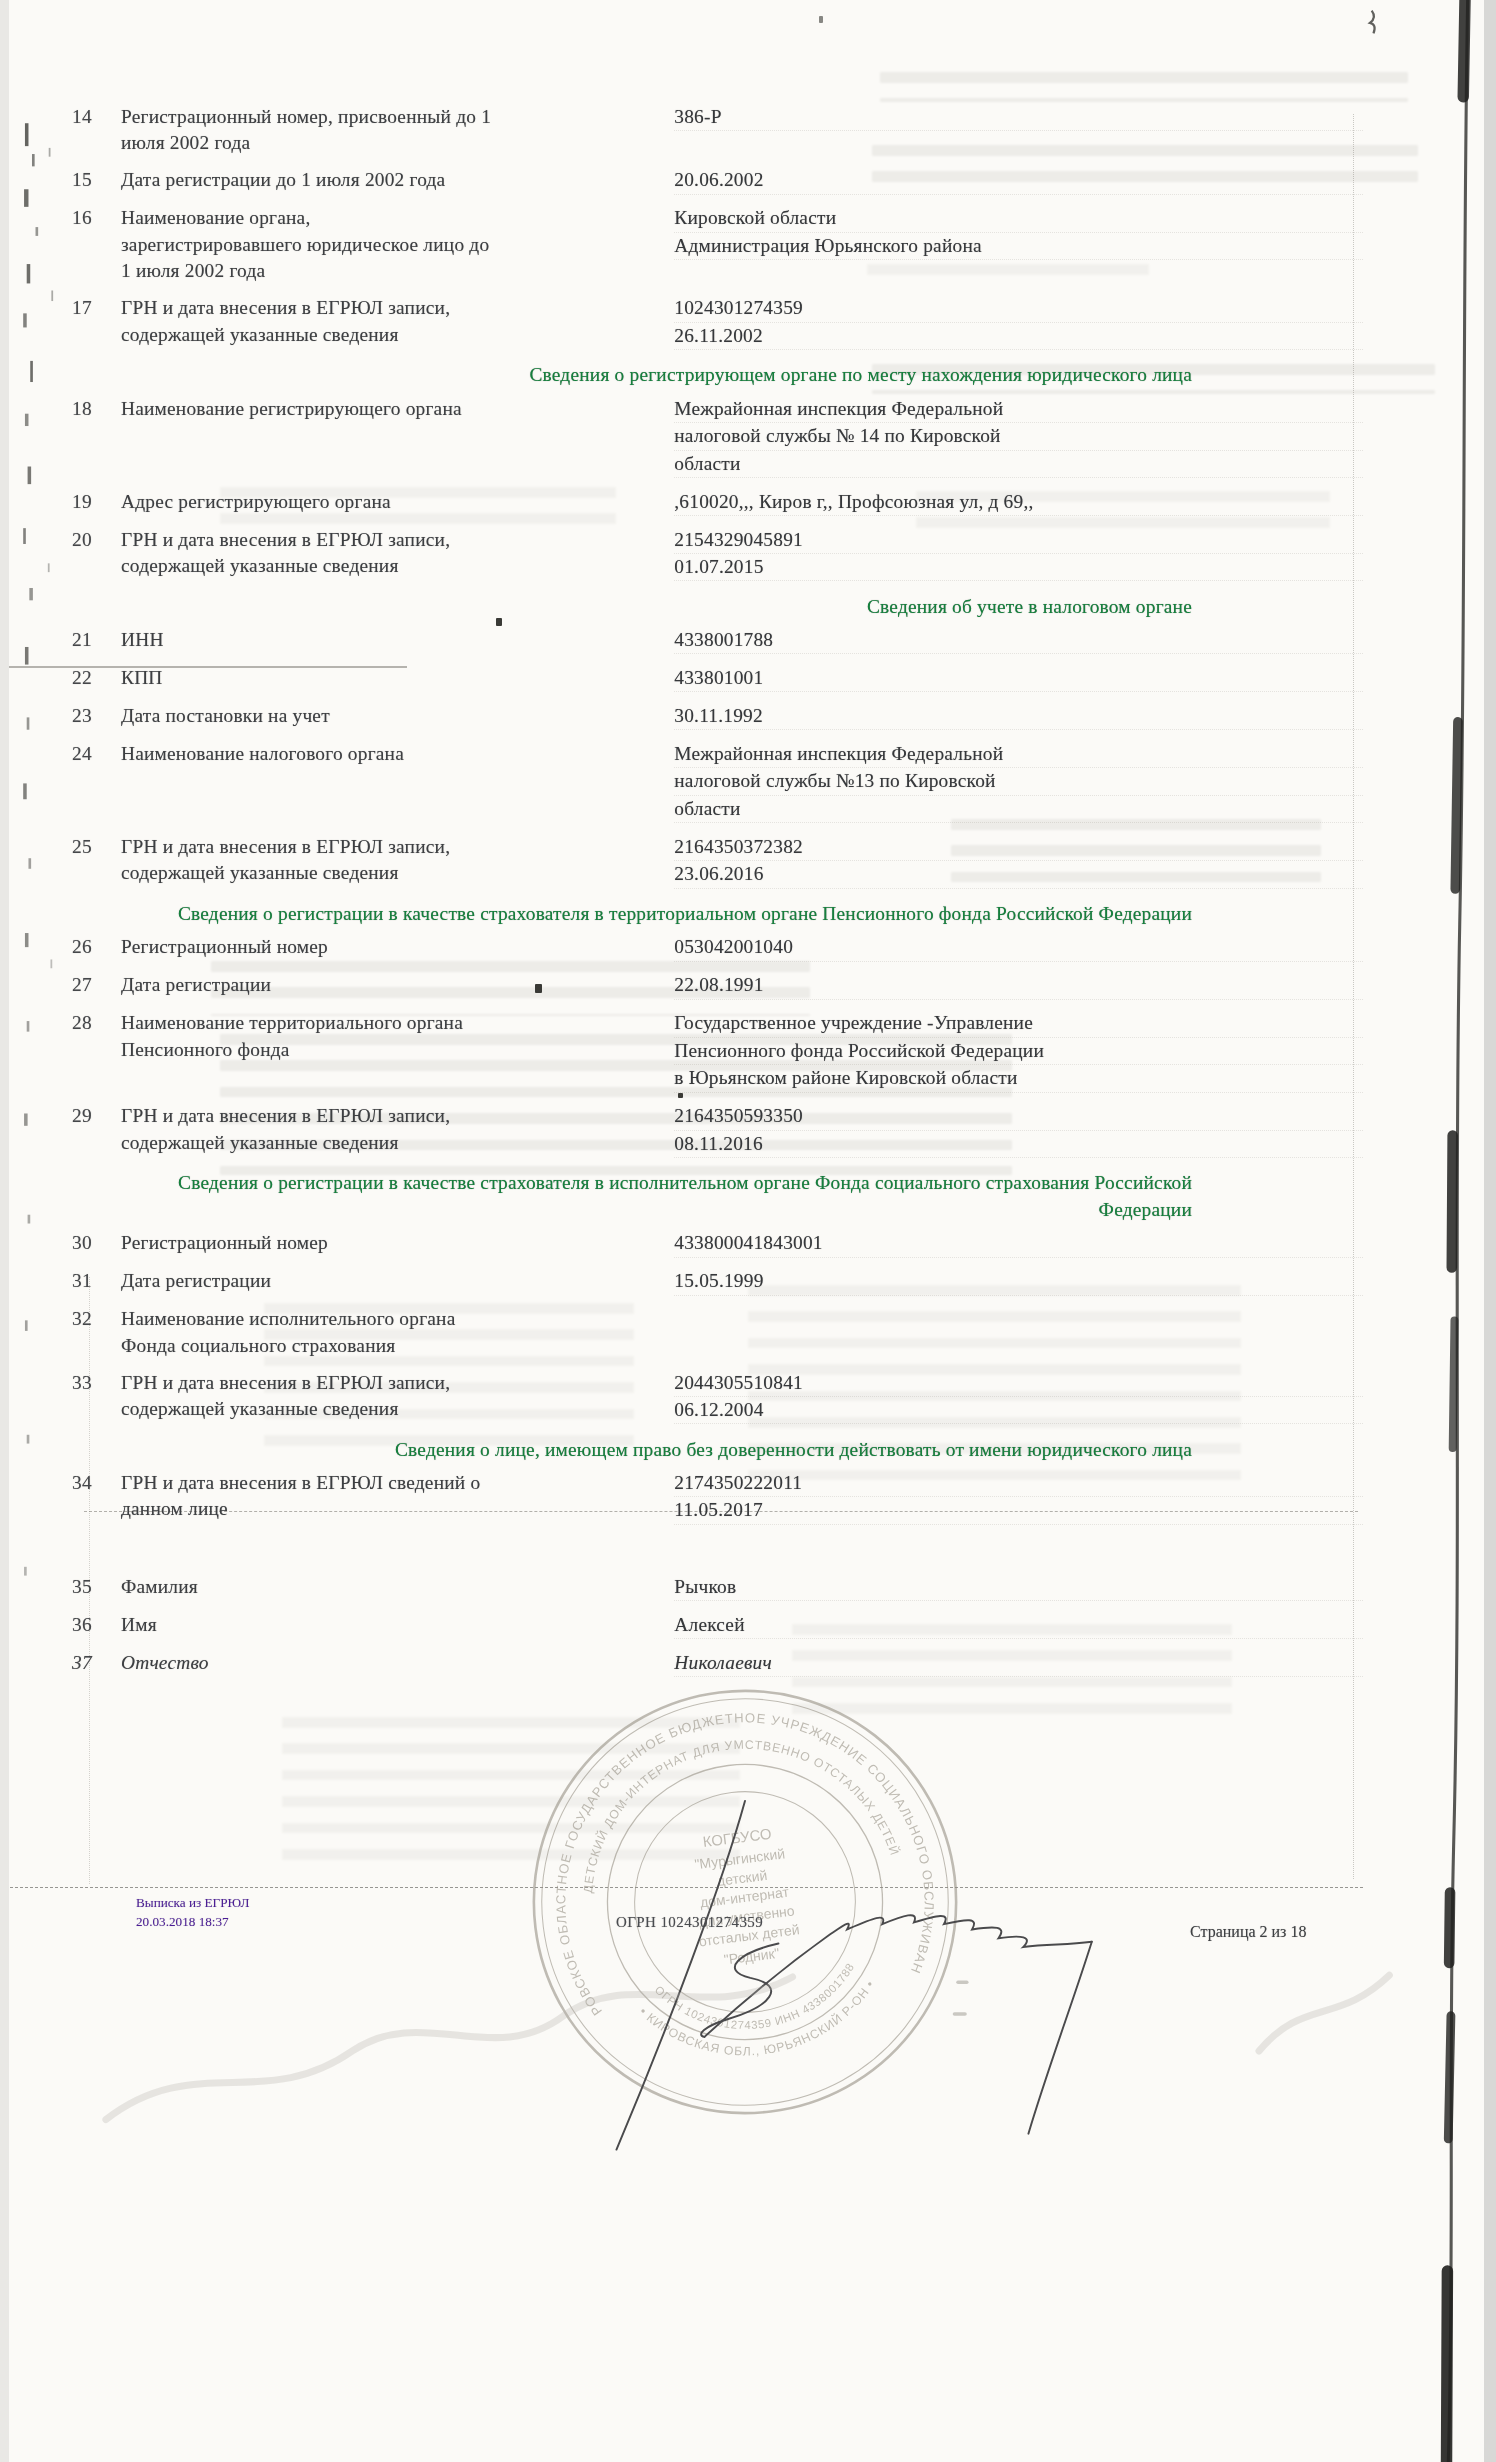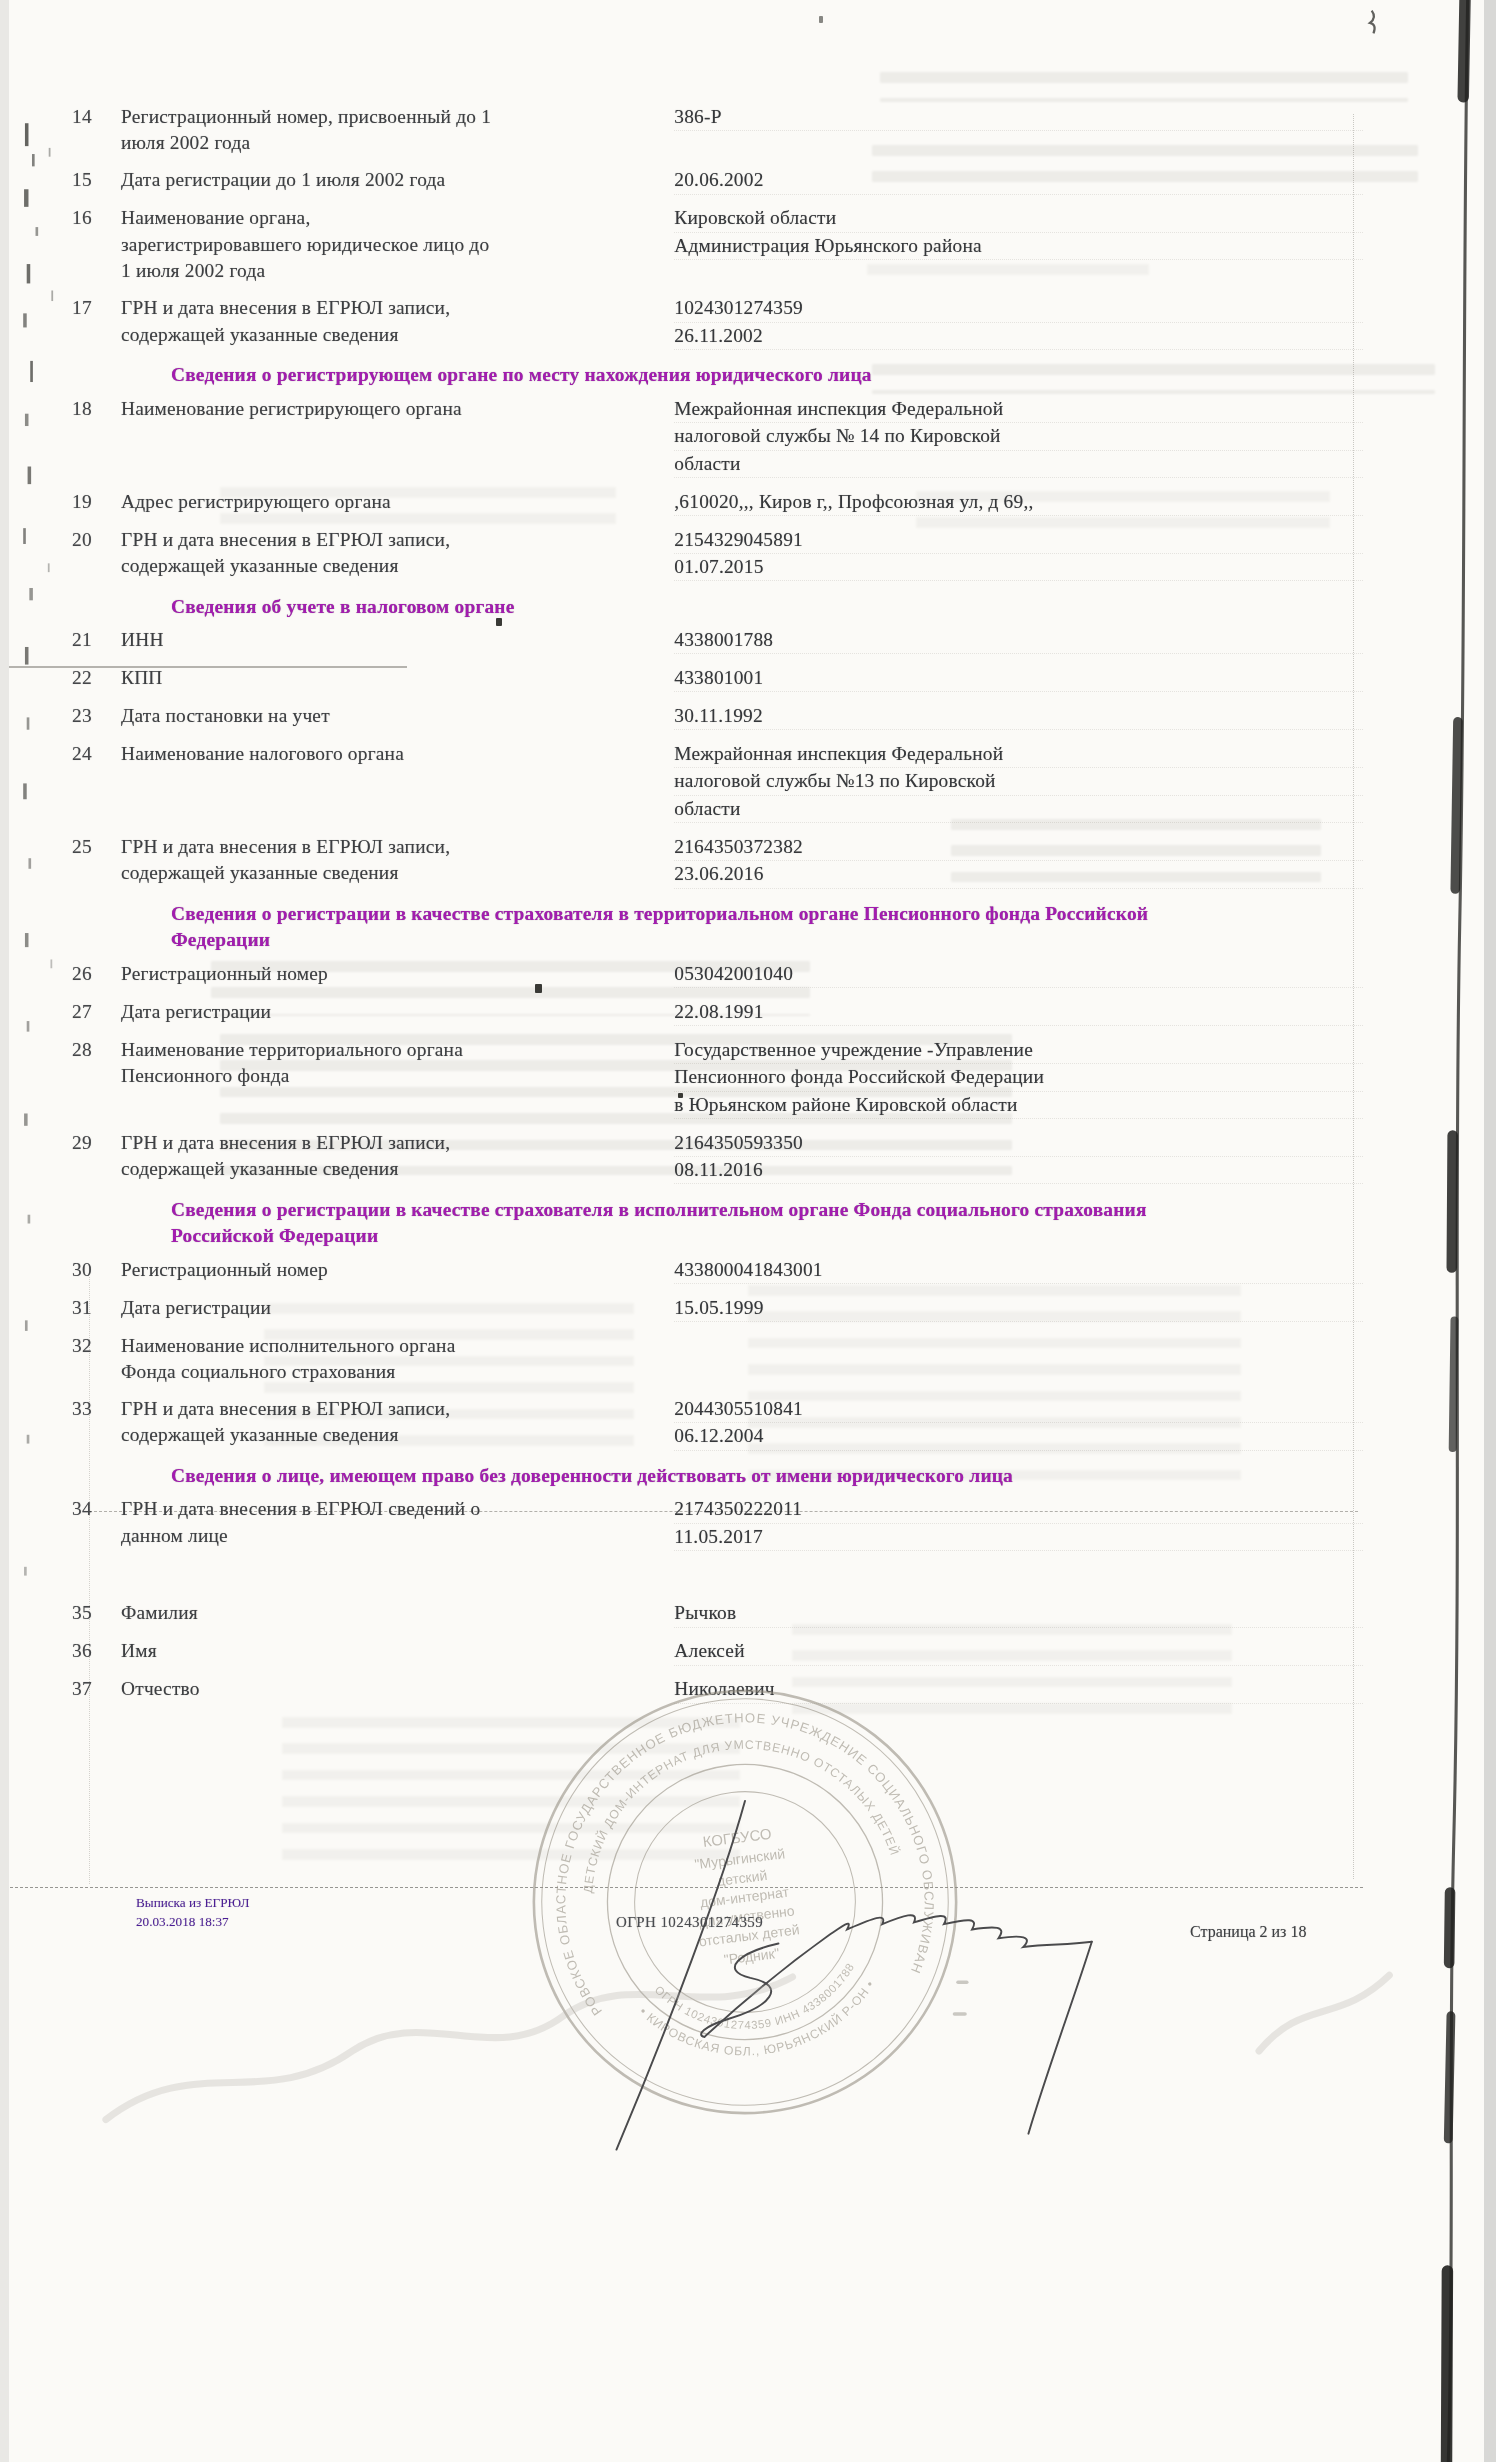--- a/index.html
+++ b/index.html
@@ -20,26 +20,26 @@
   .trow{
     display:grid;grid-template-columns:49px 541px auto;
     padding-left:72px;margin-bottom:10.6px;align-items:start;
   }
   .trow .num{color:#45474a;}
   .trow .lbl{color:#3d3f42;}
   .trow .val{padding-left:12.3px;color:#36383b;}
   .val .vline{border-bottom:0.9px dotted rgba(120,115,102,.16);}
   .lbl div, .val div{min-height:26.4px;}
   .section-header{
-    text-align:left;font-weight:bold;color:#a21caf;
+    text-align:right;font-weight:normal;color:#15803d;
     margin:12.3px auto 7px auto;max-width:1021px;
     text-shadow:0 0 0.9px rgba(50,50,50,.55);
   }
   .extra-top-large{margin-top:49px;}
-  .extra-top-small{margin-top:3px;}
+  .extra-top-small{margin-top:3px;font-style:italic;}
   
   .line-solid{position:absolute;left:0;top:666px;width:407px;height:1.8px;background:#b5b3ae;}
   .line-dashed-a{position:absolute;left:84px;top:1511px;width:1274px;border-top:1.8px dashed rgba(105,102,95,.5);}
   .line-dashed-b{position:absolute;left:0;top:1887px;width:1363px;border-top:1.8px dashed rgba(85,83,78,.6);}
   .vdot-right{position:absolute;left:1353px;top:114px;height:1765px;border-left:0.9px dotted rgba(110,106,96,.35);}
   .vdot-left{position:absolute;left:89px;top:1277px;height:607px;border-left:0.9px dotted rgba(110,106,96,.28);}
   .edge-strip-right{position:absolute;right:0;top:0;width:13.2px;height:2462px;background:#d8d8d6;}
   .edge-strip-left{position:absolute;left:0;top:0;width:8.8px;height:2462px;background:#e9e8e5;}
   .bleed{
     position:absolute;opacity:.09;filter:blur(1.3px);

